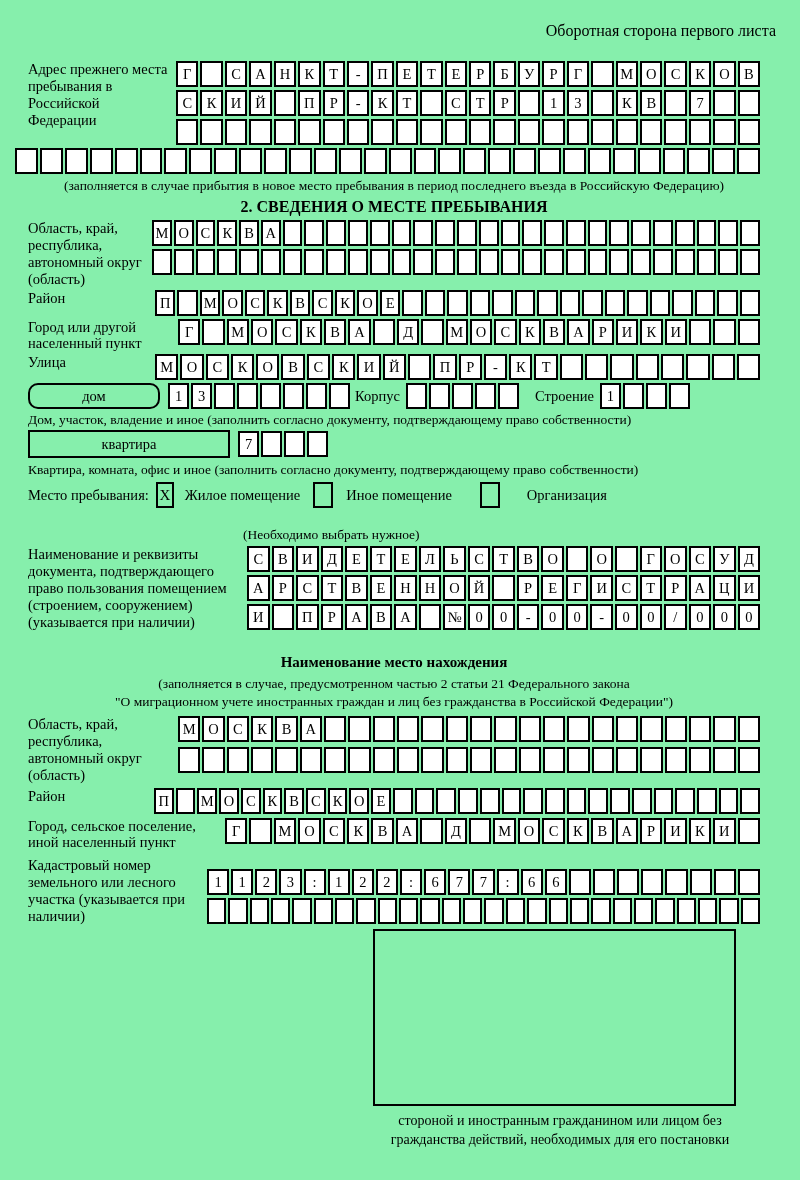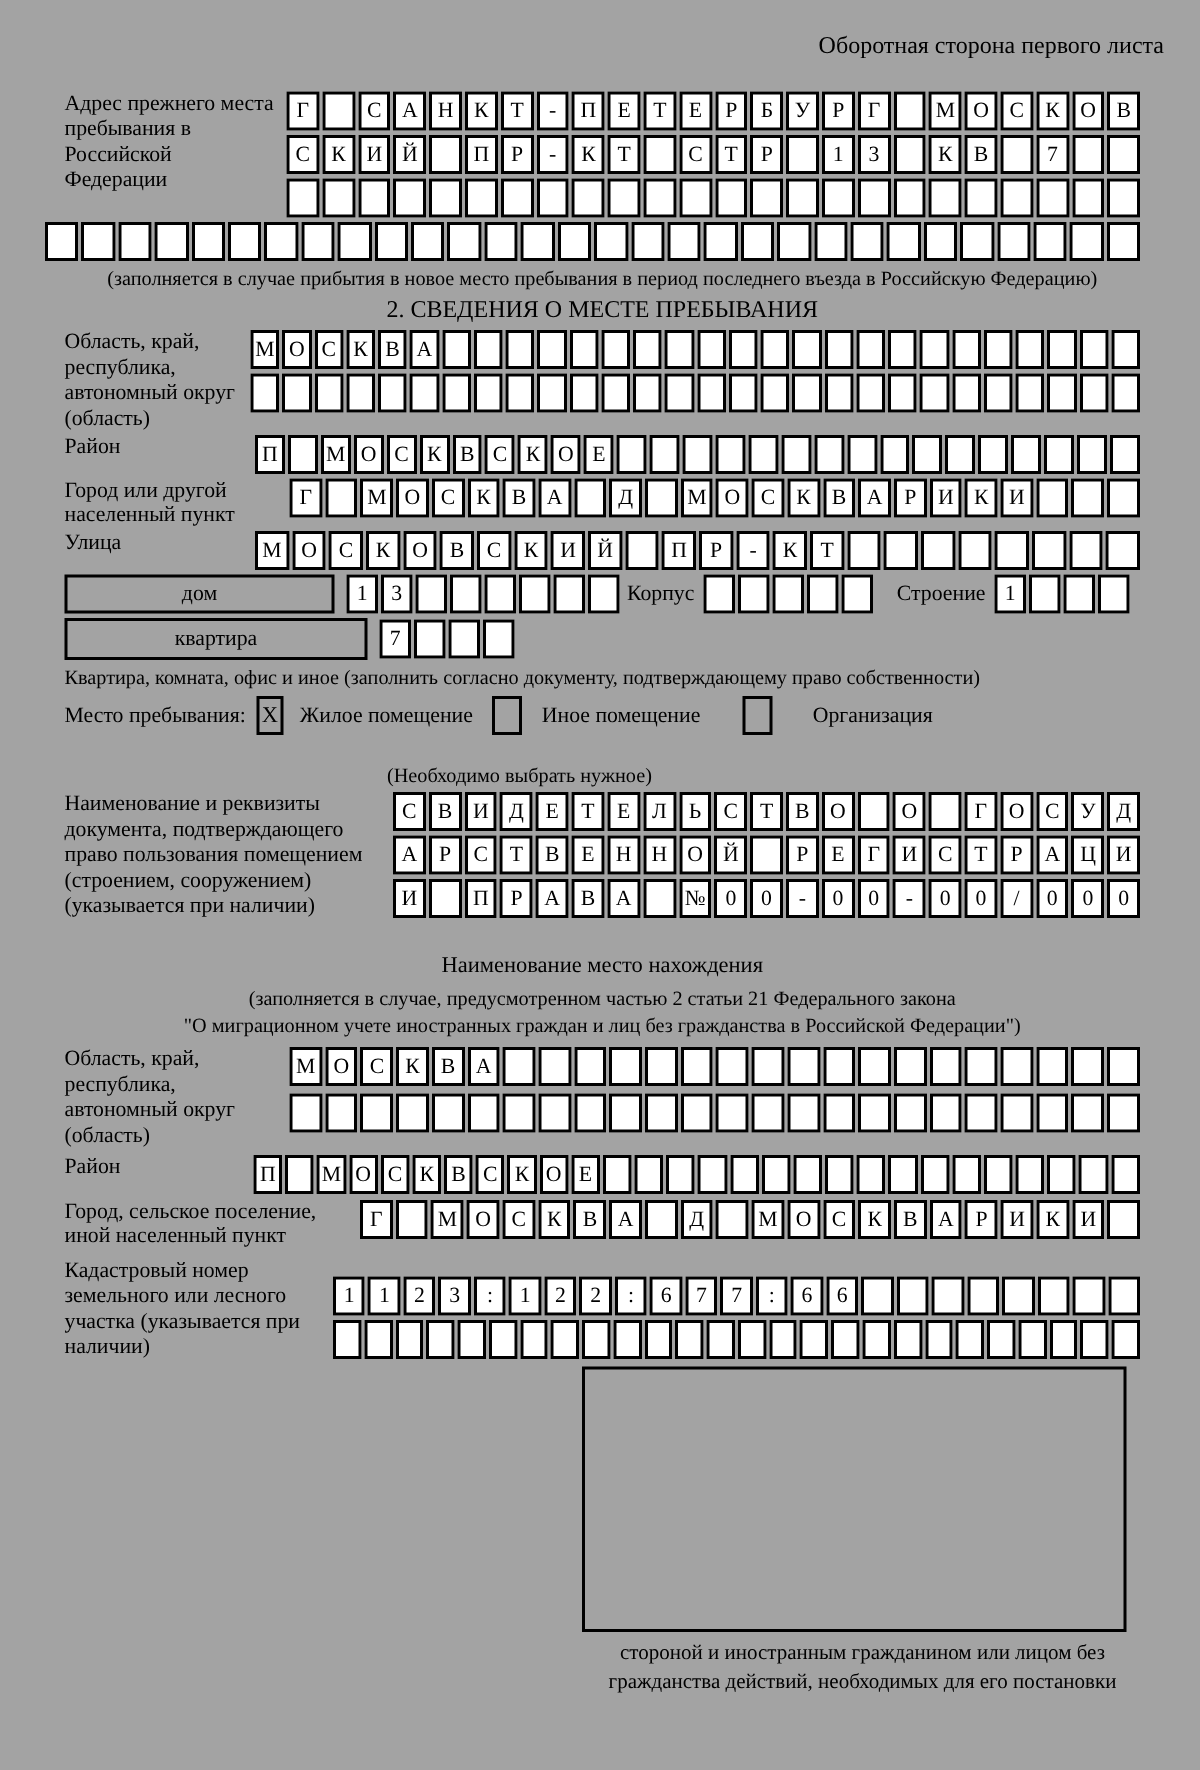--- a/index.html
+++ b/index.html
@@ -1,22 +1,22 @@
 <!DOCTYPE html>
 <html><head>
 <meta charset="utf-8">
 <style>
   * { margin:0; padding:0; box-sizing:border-box; }
   html,body { background:#fff; }
   .page {
     position:relative;
     width:800px; height:1180px;
-    background:#a3a3a3; color:#000;
+    background:#86efac; color:#000;
     font-family:"Liberation Serif","DejaVu Serif",serif;
-    padding:0 40px 0 43px;
+    padding:0 40px 0 28px;
     overflow:hidden;
   }
   .header-line { padding-top:22px; text-align:right; font-size:16px; margin-right:-16px; }
 
   .line { display:flex; align-items:flex-start; }
   .label { font-size:14.5px; line-height:17px; padding-right:8px; }
   .note  { font-size:13.5px; line-height:15px; }
   .center{ text-align:center; }
 
   .rows  { display:flex; flex-direction:column; gap:3px; flex:1 1 0; min-width:0; }
@@ -35,21 +35,21 @@
     display:flex; align-items:center; justify-content:center;
     font-size:14.5px; flex:none;
   }
   .chk {
     width:20px; height:26px; border:2px solid #000; flex:none;
     display:flex; align-items:center; justify-content:center;
     font-size:15px;
   }
   .inline-lbl { font-size:14.5px; line-height:26px; }
 
-  .title { font-weight:normal; font-size:16px; }
+  .title { font-weight:bold; font-size:16px; }
 
   .stamp-box {
     width:363px; height:177px; border:2px solid #000;
     margin-left:345px; margin-top:2px;
   }
   .stamp-caption {
     width:400px; margin-left:332px; margin-top:6px;
     font-size:14px; line-height:18.5px; text-align:center;
   }
 </style>
@@ -332,21 +332,21 @@
         <span class="cell"></span>
         <span class="cell"></span>
         <span class="cell"></span>
         <span class="cell"></span>
         <span class="cell"></span>
         <span class="cell"></span>
       </div>
   </div>
 
   <div class="line" style="margin-top:3px; align-items:center;">
-    <div class="wide-box" style="width:180px;">дом</div>
+    <div class="wide-box" style="width:132px;border-radius:10px;">дом</div>
     <div class="cells fixed" style="margin-left:8px;">
         <span class="cell">1</span>
         <span class="cell">3</span>
         <span class="cell"></span>
         <span class="cell"></span>
         <span class="cell"></span>
         <span class="cell"></span>
         <span class="cell"></span>
         <span class="cell"></span>
       </div>
@@ -359,20 +359,21 @@
         <span class="cell"></span>
       </div>
     <div class="inline-lbl" style="margin-left:16px;">Строение</div>
     <div class="cells fixed" style="margin-left:6px;">
         <span class="cell">1</span>
         <span class="cell"></span>
         <span class="cell"></span>
         <span class="cell"></span>
       </div>
   </div>
+  <div class="note" style="margin-top:3px;">Дом, участок, владение и иное (заполнить согласно документу, подтверждающему право собственности)</div>
 
   <div class="line" style="margin-top:3px; align-items:center;">
     <div class="wide-box" style="width:202px; height:28px;">квартира</div>
     <div class="cells fixed" style="margin-left:8px;">
         <span class="cell">7</span>
         <span class="cell"></span>
         <span class="cell"></span>
         <span class="cell"></span>
       </div>
   </div>

